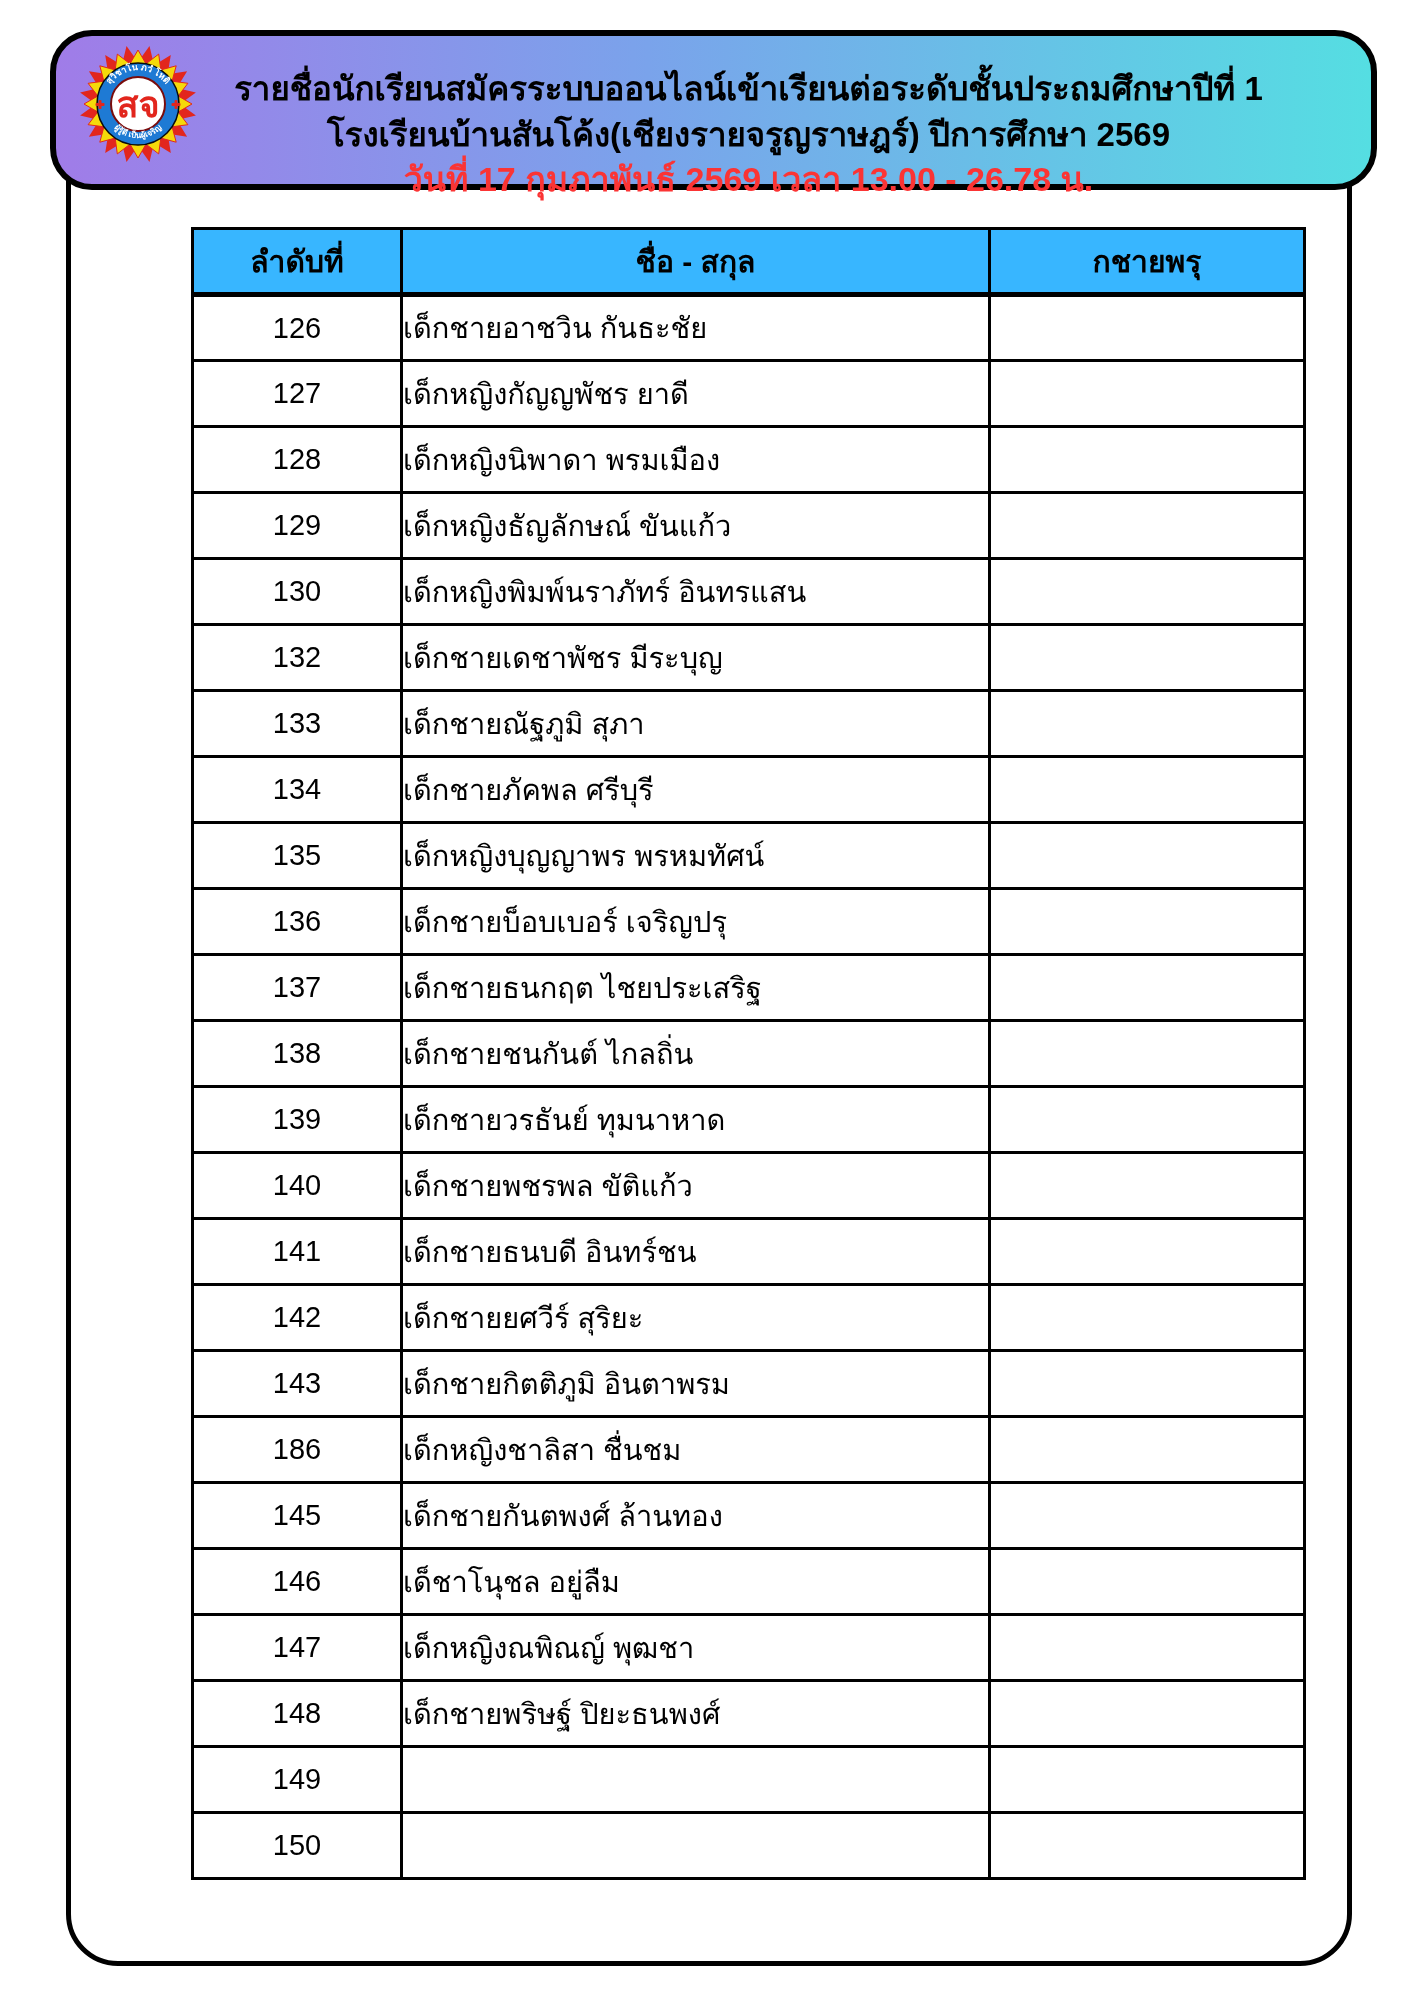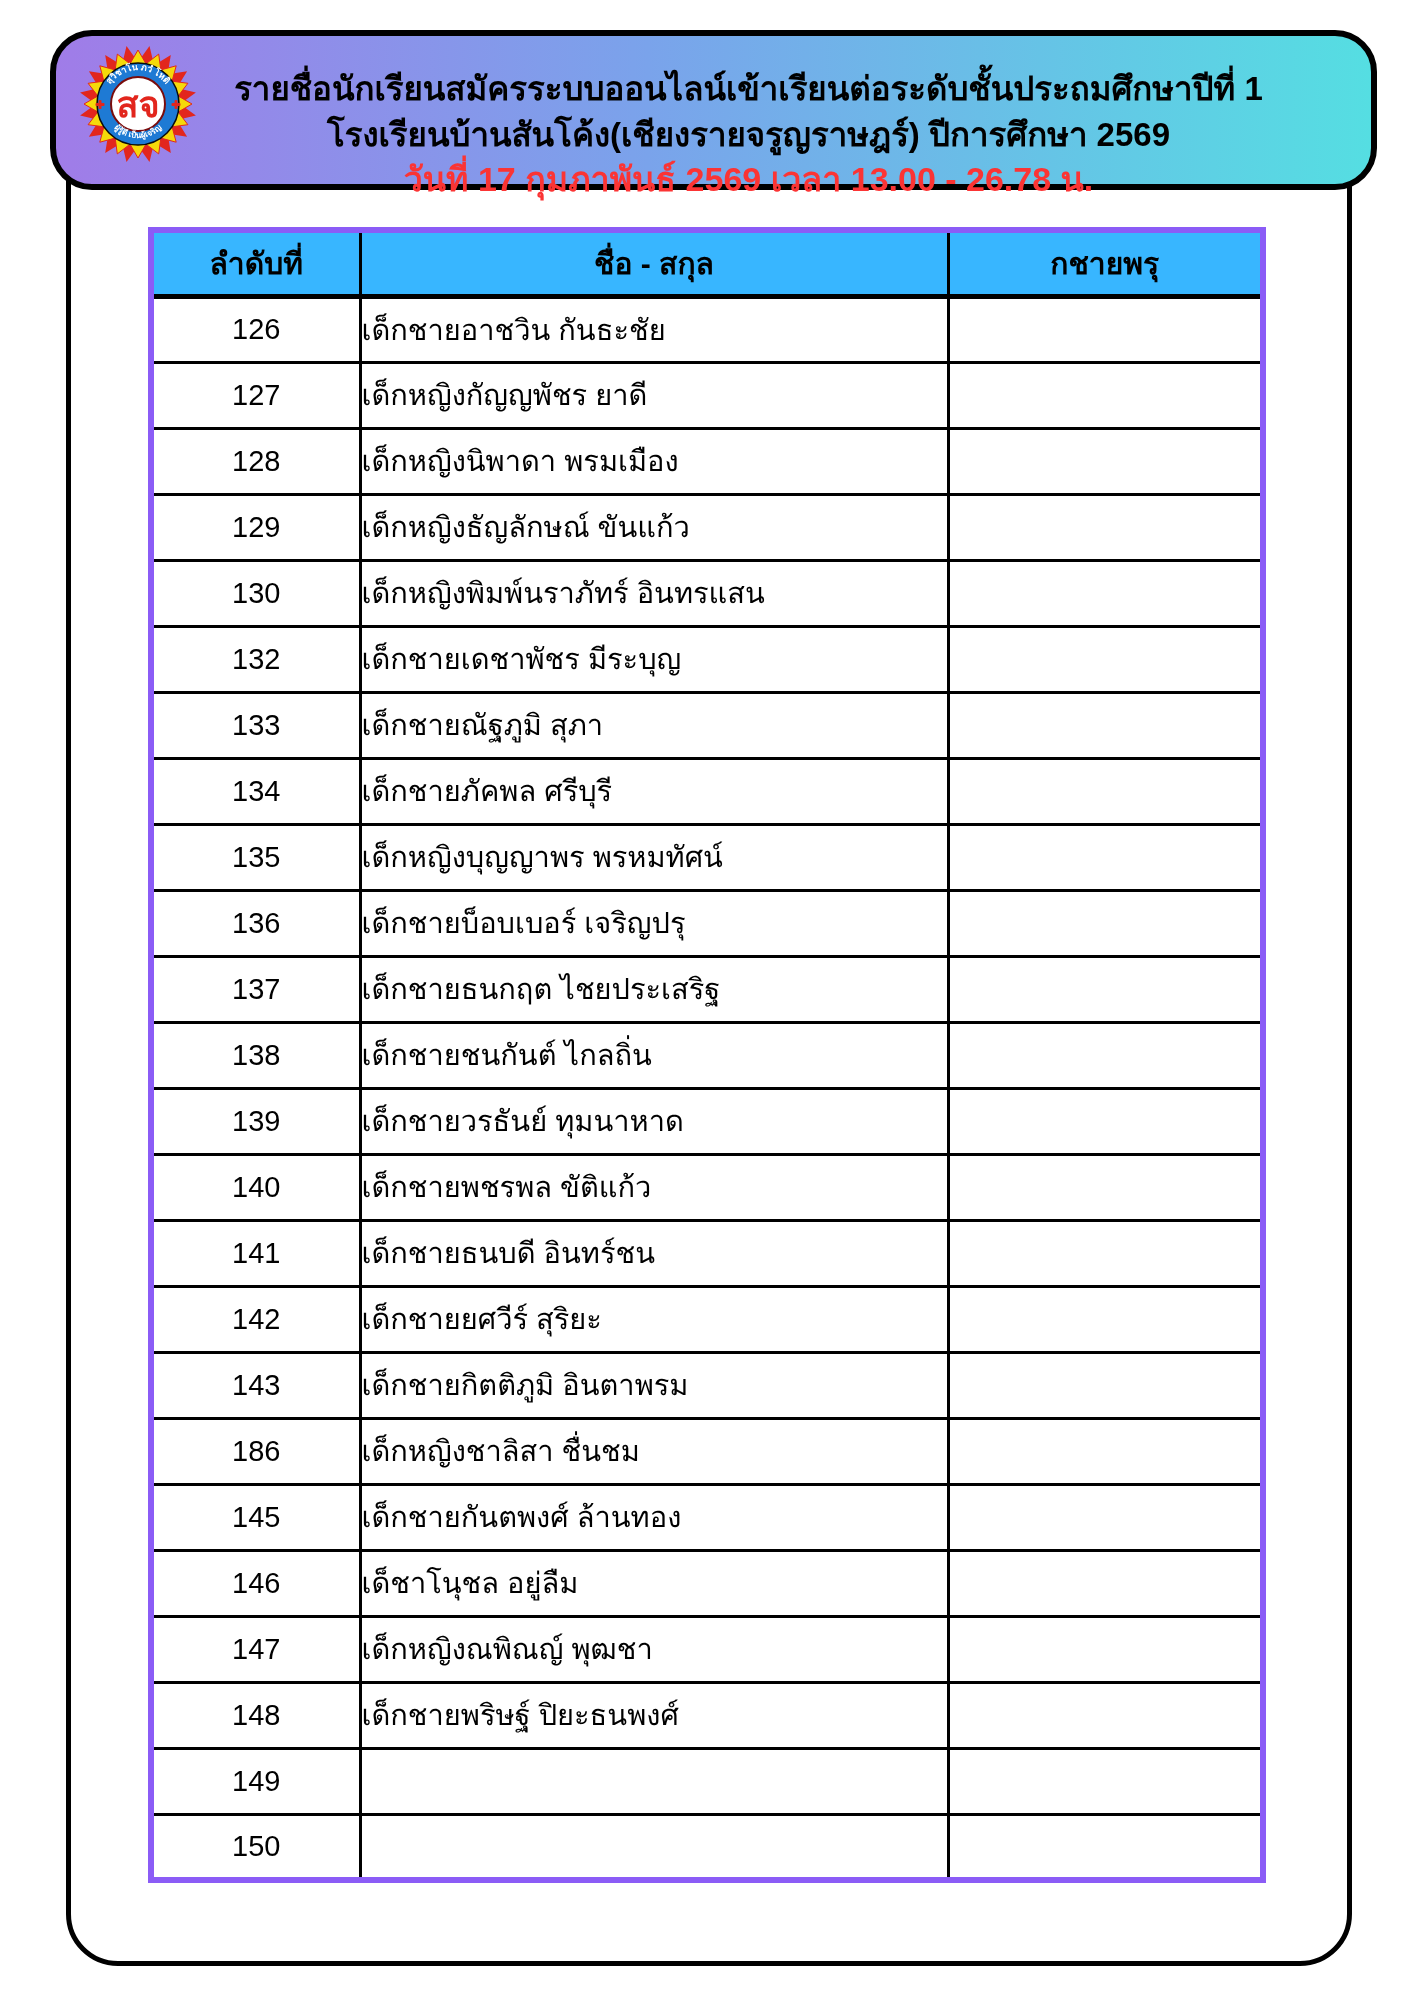--- a/index.html
+++ b/index.html
@@ -75,21 +75,21 @@
     width:1112px;
     background:#fff;
   }
   .roster-table th,.roster-table td{
     border:3px solid #000;
     height:66px;
     box-sizing:border-box;
     padding:0;
     overflow:hidden;
   }
-  .roster-table{border:6px solid #8b5cf6;}
+  .roster-table{border:2px solid #8b5cf6;margin-left:43px;}
   .roster-table th{
     background:#38B6FF;
     font-size:30px;
     font-weight:bold;
     text-align:center;
     border-bottom-width:5px;
   }
   td.cell-no{
     text-align:center;
     font-size:29px;

